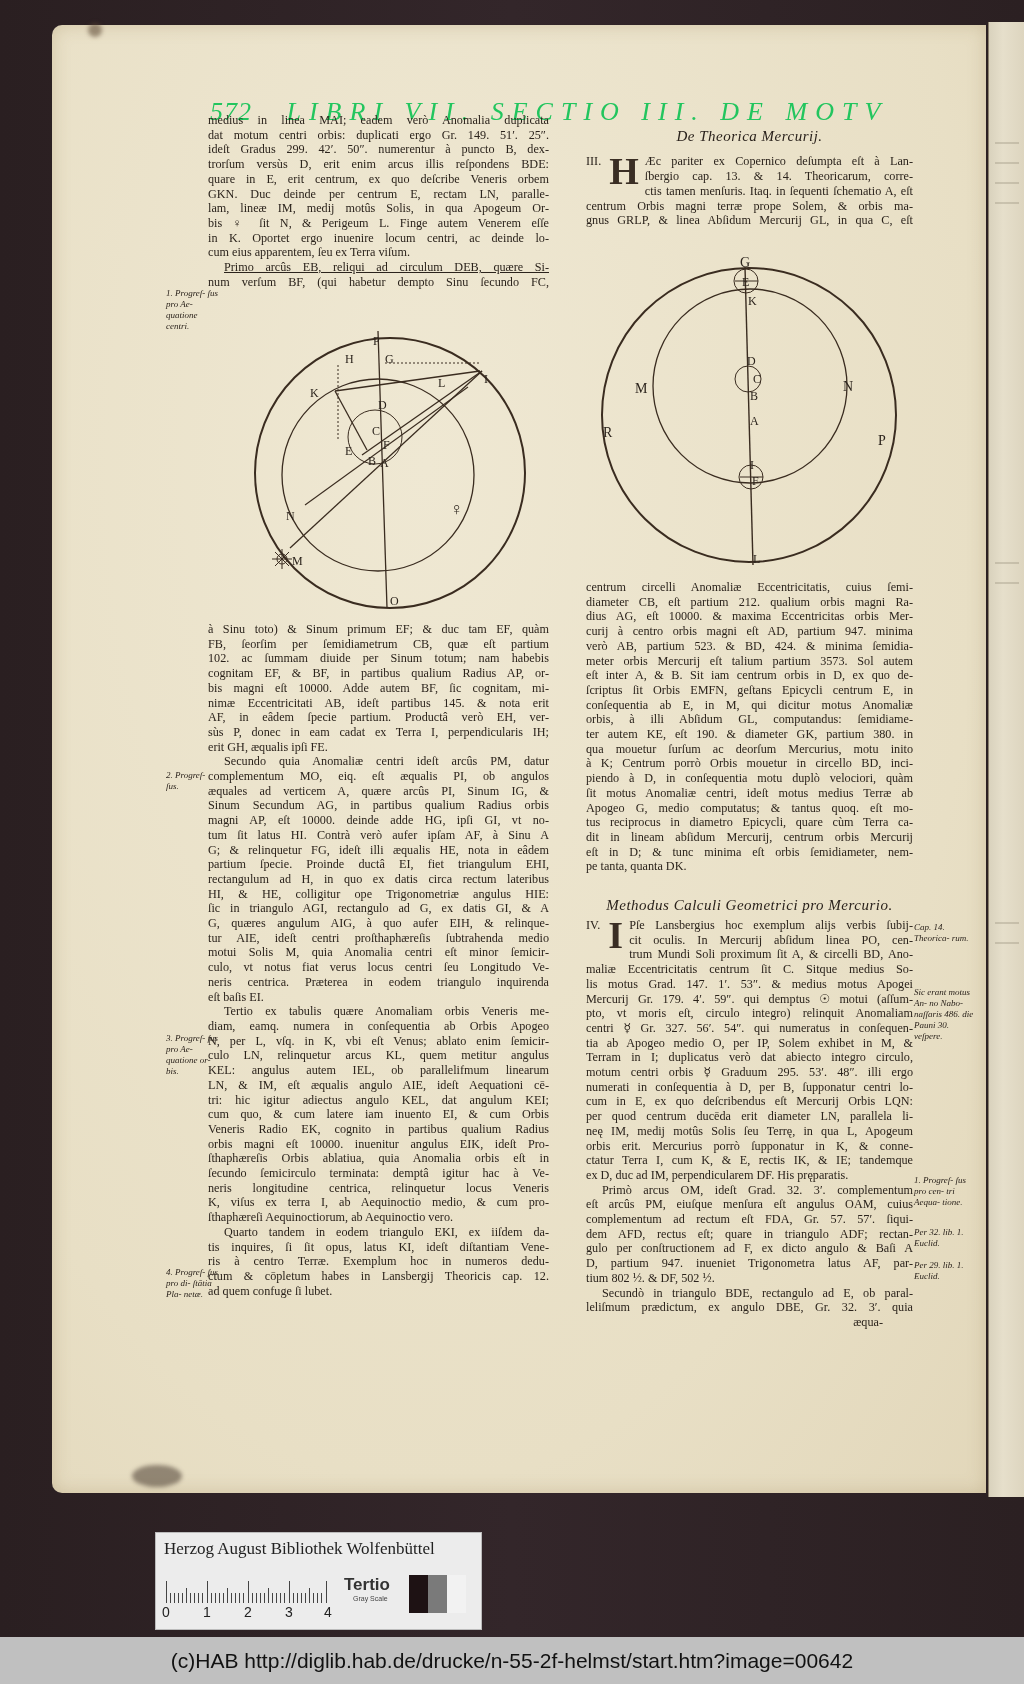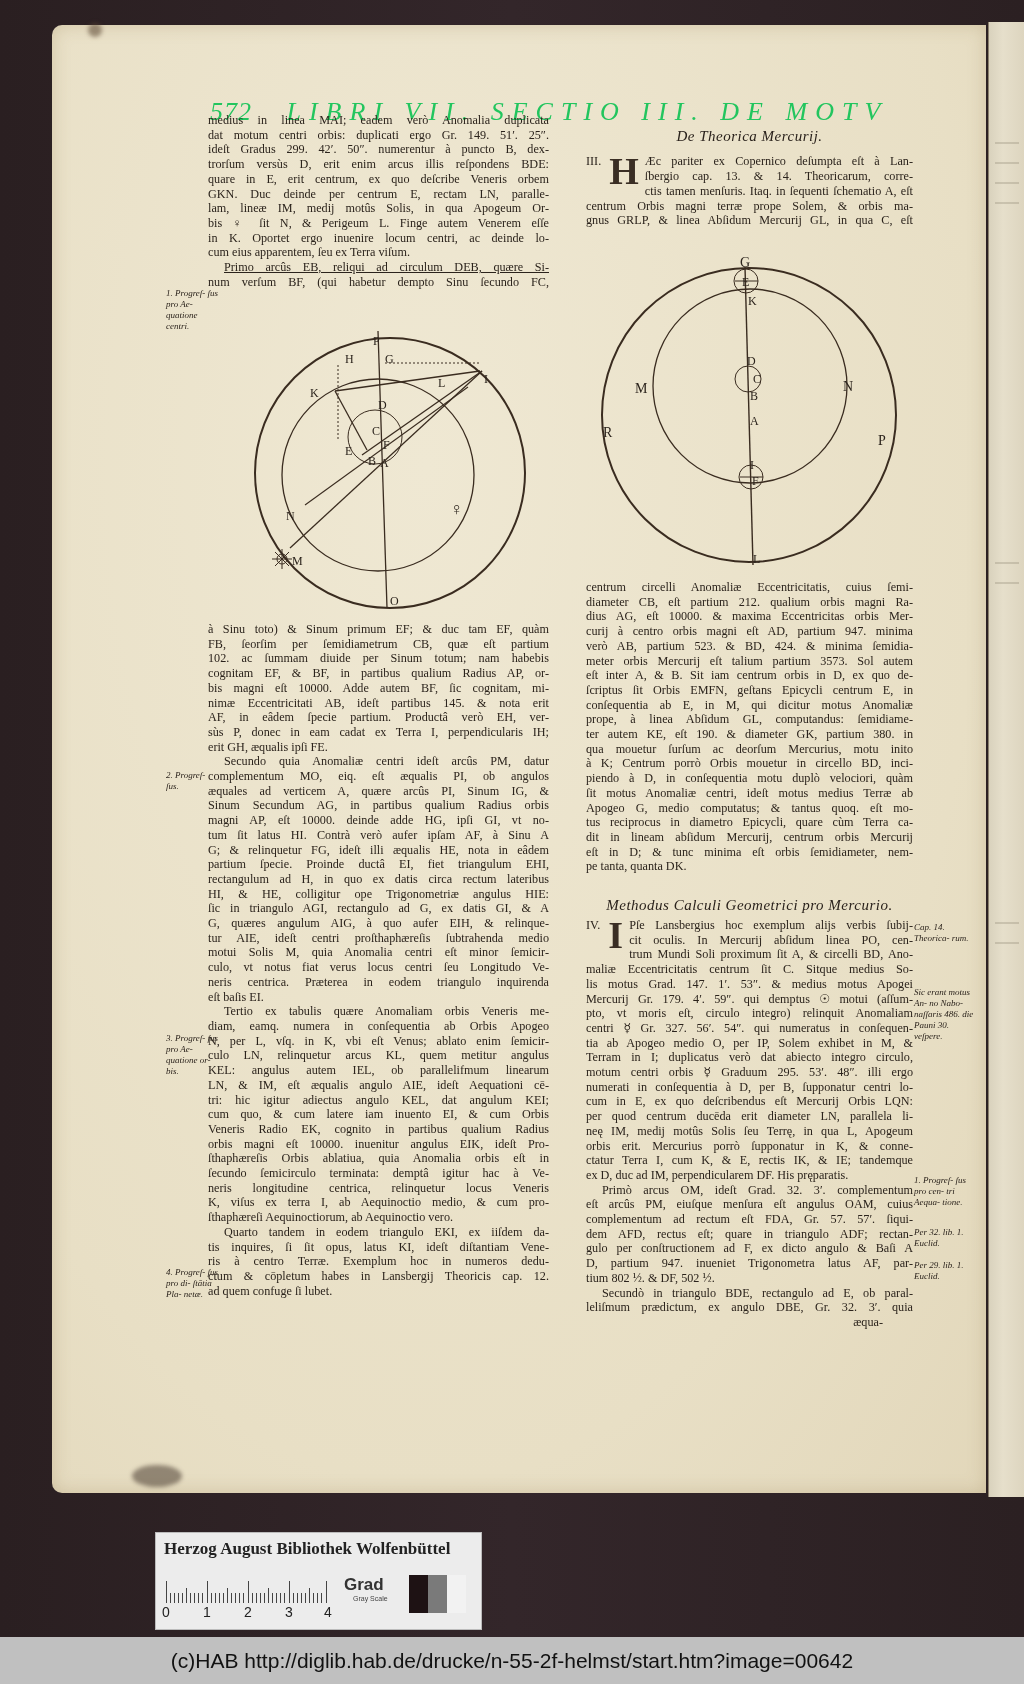--- a/index.html
+++ b/index.html
@@ -52,21 +52,21 @@
   .secnum { float:left; margin-right: 2px; }
 
   .diagram { position: absolute; }
   .diagram svg { display: block; }
   .diagram text { font-family: "Liberation Serif", serif; font-size: 12px; fill: #2b231c; }
 
   .label-card {
     position: absolute; left: 155px; top: 1532px; width: 327px; height: 98px;
     background: #ececec; border: 1px solid #bbb;
   }
-  .label-title { position: absolute; left: 8px; top: 6px; font-family: "Liberation Serif", serif; font-weight: bold; font-size: 17px; color: #222; white-space: nowrap; text-align: center; }
+  .label-title { position: absolute; left: 8px; top: 6px; font-family: "Liberation Serif", serif; font-weight: normal; font-size: 17px; color: #222; white-space: nowrap; text-align: center; }
   .ruler { position: absolute; left: 10px; top: 42px; width: 160px; height: 28px; }
   .ruler .tick { position: absolute; bottom: 0; width: 1px; background: #444; }
   .ruler-nums { position: absolute; left: 6px; top: 71px; width: 180px; font-family: "Liberation Sans", sans-serif; font-size: 14px; color: #222; }
   .ruler-nums span { position: absolute; }
   .kodak { position: absolute; left: 188px; top: 42px; font-family: "Liberation Sans", sans-serif; font-weight: bold; font-size: 17px; color: #333; }
   .kodak-sub { position: absolute; left: 197px; top: 62px; font-family: "Liberation Sans", sans-serif; font-size: 7px; color: #444; }
   .gray-swatch { position: absolute; top: 42px; width: 19px; height: 38px; }
 
   .footer {
     position: absolute; left: 0; top: 1637px; width: 1024px; height: 47px;
@@ -257,21 +257,21 @@
 <div class="col col-right" style="top:580px;">
   <span class="ln">centrum circelli Anomaliæ Eccentricitatis, cuius ſemi-</span>
   <span class="ln">diameter CB, eſt partium 212. qualium orbis magni Ra-</span>
   <span class="ln">dius AG, eſt 10000. &amp; maxima Eccentricitas orbis Mer-</span>
   <span class="ln">curij à centro orbis magni eſt AD, partium 947. minima</span>
   <span class="ln">verò AB, partium 523. &amp; BD, 424. &amp; minima ſemidia-</span>
   <span class="ln">meter orbis Mercurij eſt talium partium 3573. Sol autem</span>
   <span class="ln">eſt inter A, &amp; B. Sit iam centrum orbis in D, ex quo de-</span>
   <span class="ln">ſcriptus ſit Orbis EMFN, geſtans Epicycli centrum E, in</span>
   <span class="ln">conſequentia ab E, in M, qui dicitur motus Anomaliæ</span>
-  <span class="ln">prope, à linea Abſidum GL, computandus: ſemidiame-</span>
+  <span class="ln">orbis, à illi Abſidum GL, computandus: ſemidiame-</span>
   <span class="ln">ter autem KE, eſt 190. &amp; diameter GK, partium 380. in</span>
   <span class="ln">qua mouetur ſurſum ac deorſum Mercurius, motu inito</span>
   <span class="ln">à K; Centrum porrò Orbis mouetur in circello BD, inci-</span>
   <span class="ln">piendo à D, in conſequentia motu duplò velociori, quàm</span>
   <span class="ln">ſit motus Anomaliæ centri, ideſt motus medius Terræ ab</span>
   <span class="ln">Apogeo G, medio computatus; &amp; tantus quoq. eſt mo-</span>
   <span class="ln">tus reciprocus in diametro Epicycli, quare cùm Terra ca-</span>
   <span class="ln">dit in lineam abſidum Mercurij, centrum orbis Mercurij</span>
   <span class="ln">eſt in D; &amp; tunc minima eſt orbis ſemidiameter, nem-</span>
   <span class="ln last">pe tanta, quanta DK.</span>
@@ -364,21 +364,21 @@
     <div class="tick" style="left:155px; height:10px;"></div>
     <div class="tick" style="left:160px; height:22px;"></div>
   </div>
   <div class="ruler-nums">
     <span style="left:0px;">0</span>
     <span style="left:41px;">1</span>
     <span style="left:82px;">2</span>
     <span style="left:123px;">3</span>
     <span style="left:162px;">4</span>
   </div>
-  <div class="kodak">Grad</div>
+  <div class="kodak">Tertio</div>
   <div class="kodak-sub">Gray Scale</div>
   <div class="gray-swatch" style="left:253px; background:#1e1214;"></div>
   <div class="gray-swatch" style="left:272px; background:#7a7a7a;"></div>
   <div class="gray-swatch" style="left:291px; background:#f2f2f2;"></div>
 </div>
 
 <div class="footer">
   <span>(c)HAB http://diglib.hab.de/drucke/n-55-2f-helmst/start.htm?image=00642</span>
 </div>
 

